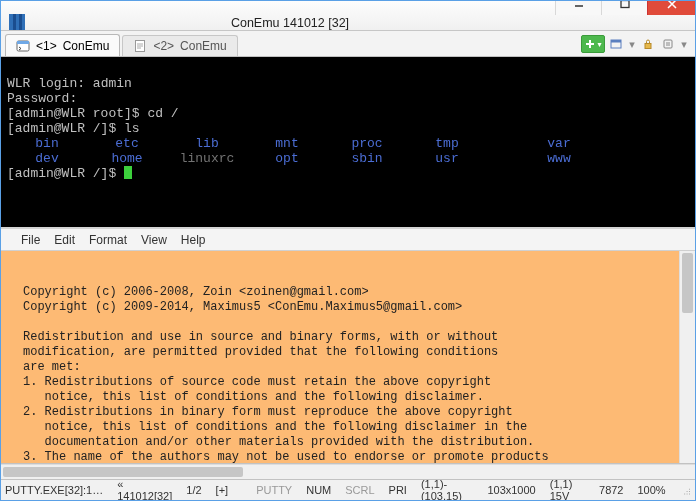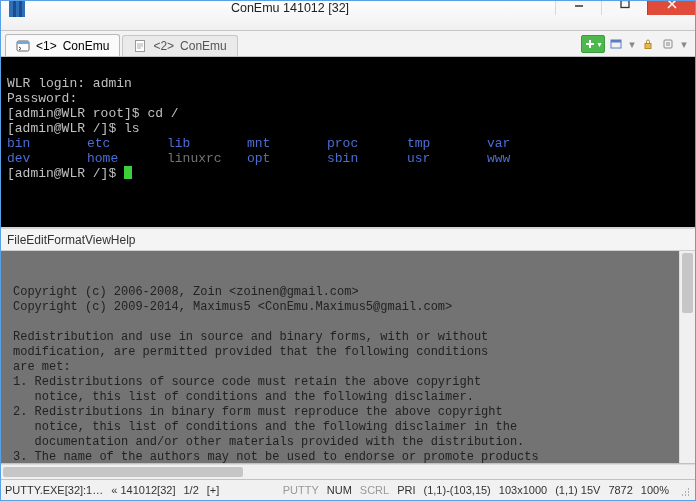--- a/index.html
+++ b/index.html
@@ -12,21 +12,21 @@
     border: 1px solid #5aa0e6;
     display: flex;
     flex-direction: column;
   }
   
   .titlebar {
     height: 30px;
     background: linear-gradient(#fdfdfd,#f0f0f0);
     border-bottom: 1px solid #c6c6c6;
     display: flex;
-    align-items: flex-start;
+    align-items: flex-end;
     position: relative;
     user-select: none;
   }
   .titlebar .appicon {
     width: 16px; height: 16px; margin-left: 8px;
     background: #2f6fb7;
     position: relative;
   }
   .titlebar .appicon::before {
     content:""; position:absolute; left:4px; top:0; width:3px; height:16px; background:#1a4d8f;
@@ -98,57 +98,57 @@
     padding: 4px 6px;
     white-space: pre;
     overflow: hidden;
     border-bottom: 2px solid #d4d4d4;
   }
   .terminal .wh { color:#c0c0c0; }
   .terminal .bl { color:#4b6dd4; }
   .terminal .gr { color:#737373; }
   .terminal .cursor { background:#3cd03c; display:inline-block; width:8px; height:13px; vertical-align: -2px;}
   .dir-row { display:flex; }
-  .dir-row span { display:inline-block; }
-  .c0{width:80px;} .c1{width:80px;} .c2{width:80px;} .c3{width:80px;} .c4{width:80px;} .c5{width:80px;} .c6{width:80px;}
+  .dir-row span { display:inline-block;text-align:center; }
+  .c0{width:80px;} .c1{width:80px;} .c2{width:80px;} .c3{width:80px;} .c4{width:80px;} .c5{width:80px;} .c6{width:80px;margin-left:32px;}
   
   .lowermenu {
     height: 22px;
     background:#f4f4f4;
     border-bottom:1px solid #d0d0d0;
     display:flex; align-items:center;
     font-size:12px; color:#333;
-    padding-left:6px; 
+    padding-left:20px; gap:14px;
     user-select:none;
   }
   
   .textarea {
     flex:1;
-    background:#737373;
+    background:#fdba74;
     font-family:"Consolas","Courier New",monospace;
     font-size:12px;
     line-height:15px;
     color:#222;
-    padding:4px 12px;
+    padding:4px 22px;
     overflow:auto;
     border-bottom:1px solid #c2c2c2;
     white-space: pre-wrap;
     position: relative;
   }
   .textarea .vscroll{position:absolute;right:0;top:0;bottom:0;width:16px;background:#f0f0f0;border-left:1px solid #ddd;}
   .textarea .vscroll .thumb{position:absolute;left:2px;right:2px;top:2px;height:60px;background:#c6c6c6;border-radius:2px;}
   .hscroll{height:16px;background:#f0f0f0;border-top:1px solid #ddd;border-bottom:1px solid #c2c2c2;position:relative;}
   .hscroll .thumb{position:absolute;top:2px;bottom:2px;left:2px;width:240px;background:#c6c6c6;border-radius:2px;}
   
   .statusbar {
     flex:0 0 20px; height:20px;
     background:#f1f1f1;
     display:flex; align-items:center;
     font-size:11px; color:#333;
-    padding: 0 4px; gap:8px;
+    padding: 0 4px; gap:14px;
     user-select:none;
     justify-content:space-between;
   }
   .statusbar .dim{color:#999;}
   .statusbar .fill{flex:1;}
 </style>
 </head>
 <body>
 
 <div class="titlebar">

